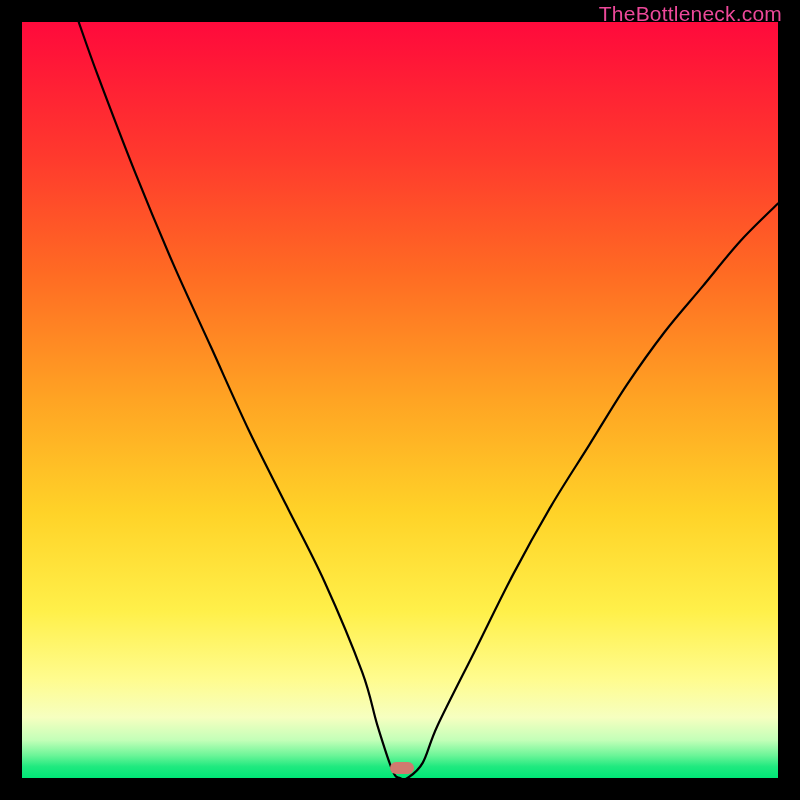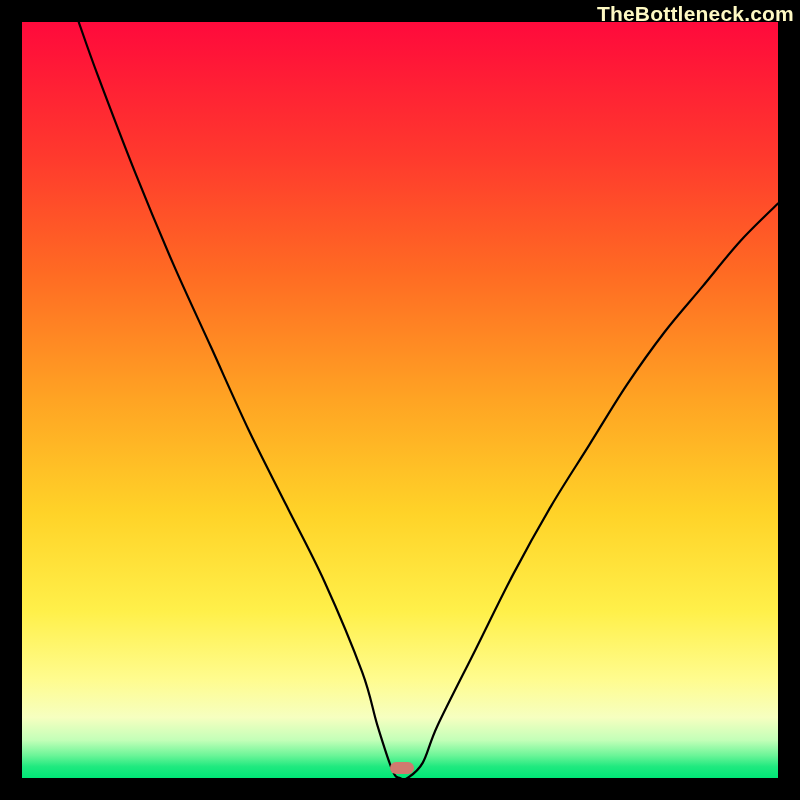--- a/index.html
+++ b/index.html
@@ -64,25 +64,25 @@
     position: absolute;
     width: 24px;
     height: 12px;
     background: #cf7a6f;
     border-radius: 6px;
     transform: translate(-50%, -50%);
   }
   .watermark {
     position: absolute;
     top: 2px;
-    right: 6px;
-    color: #fef9c3;
+    right: 18px;
+    color: #ec4899;
     font-size: 21px;
     letter-spacing: 0.2px;
-    font-weight: 700;
+    font-weight: 400;
     user-select: none;
   }
 </style>
 </head>
 <body>
 
 <div class="stage">
 
   <div class="plot-area">
     <div class="gradient-bg"></div>

